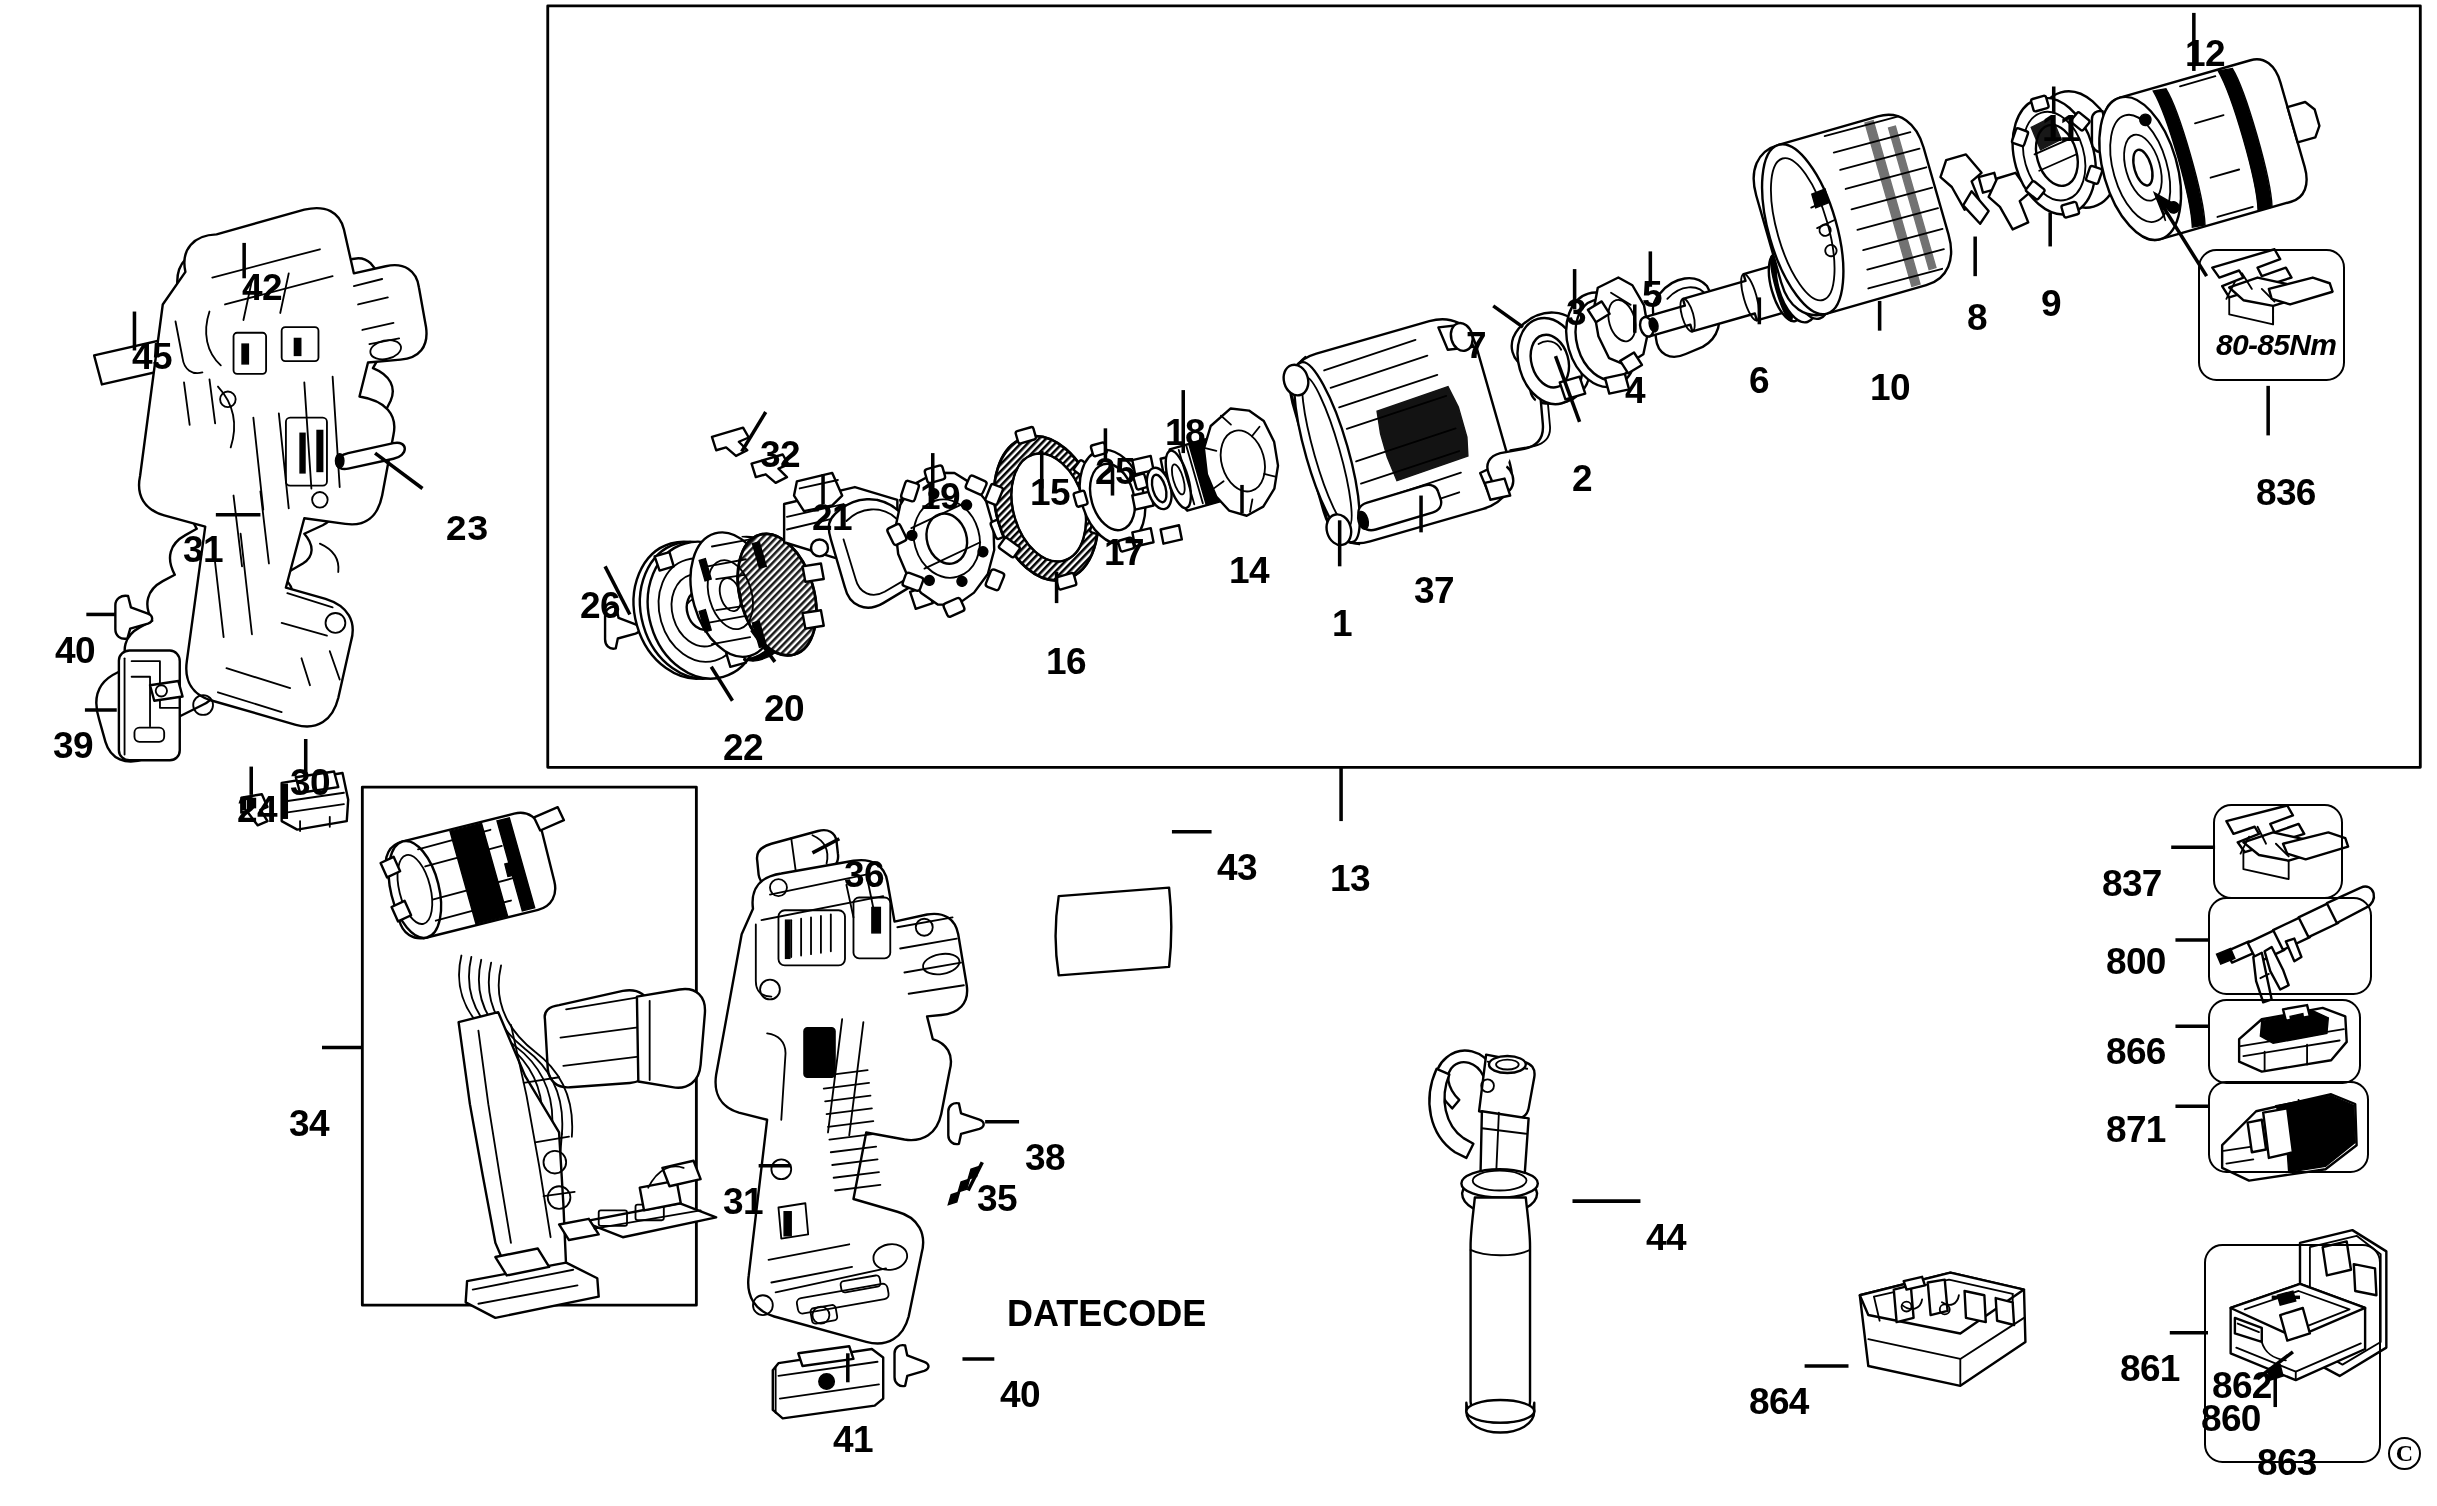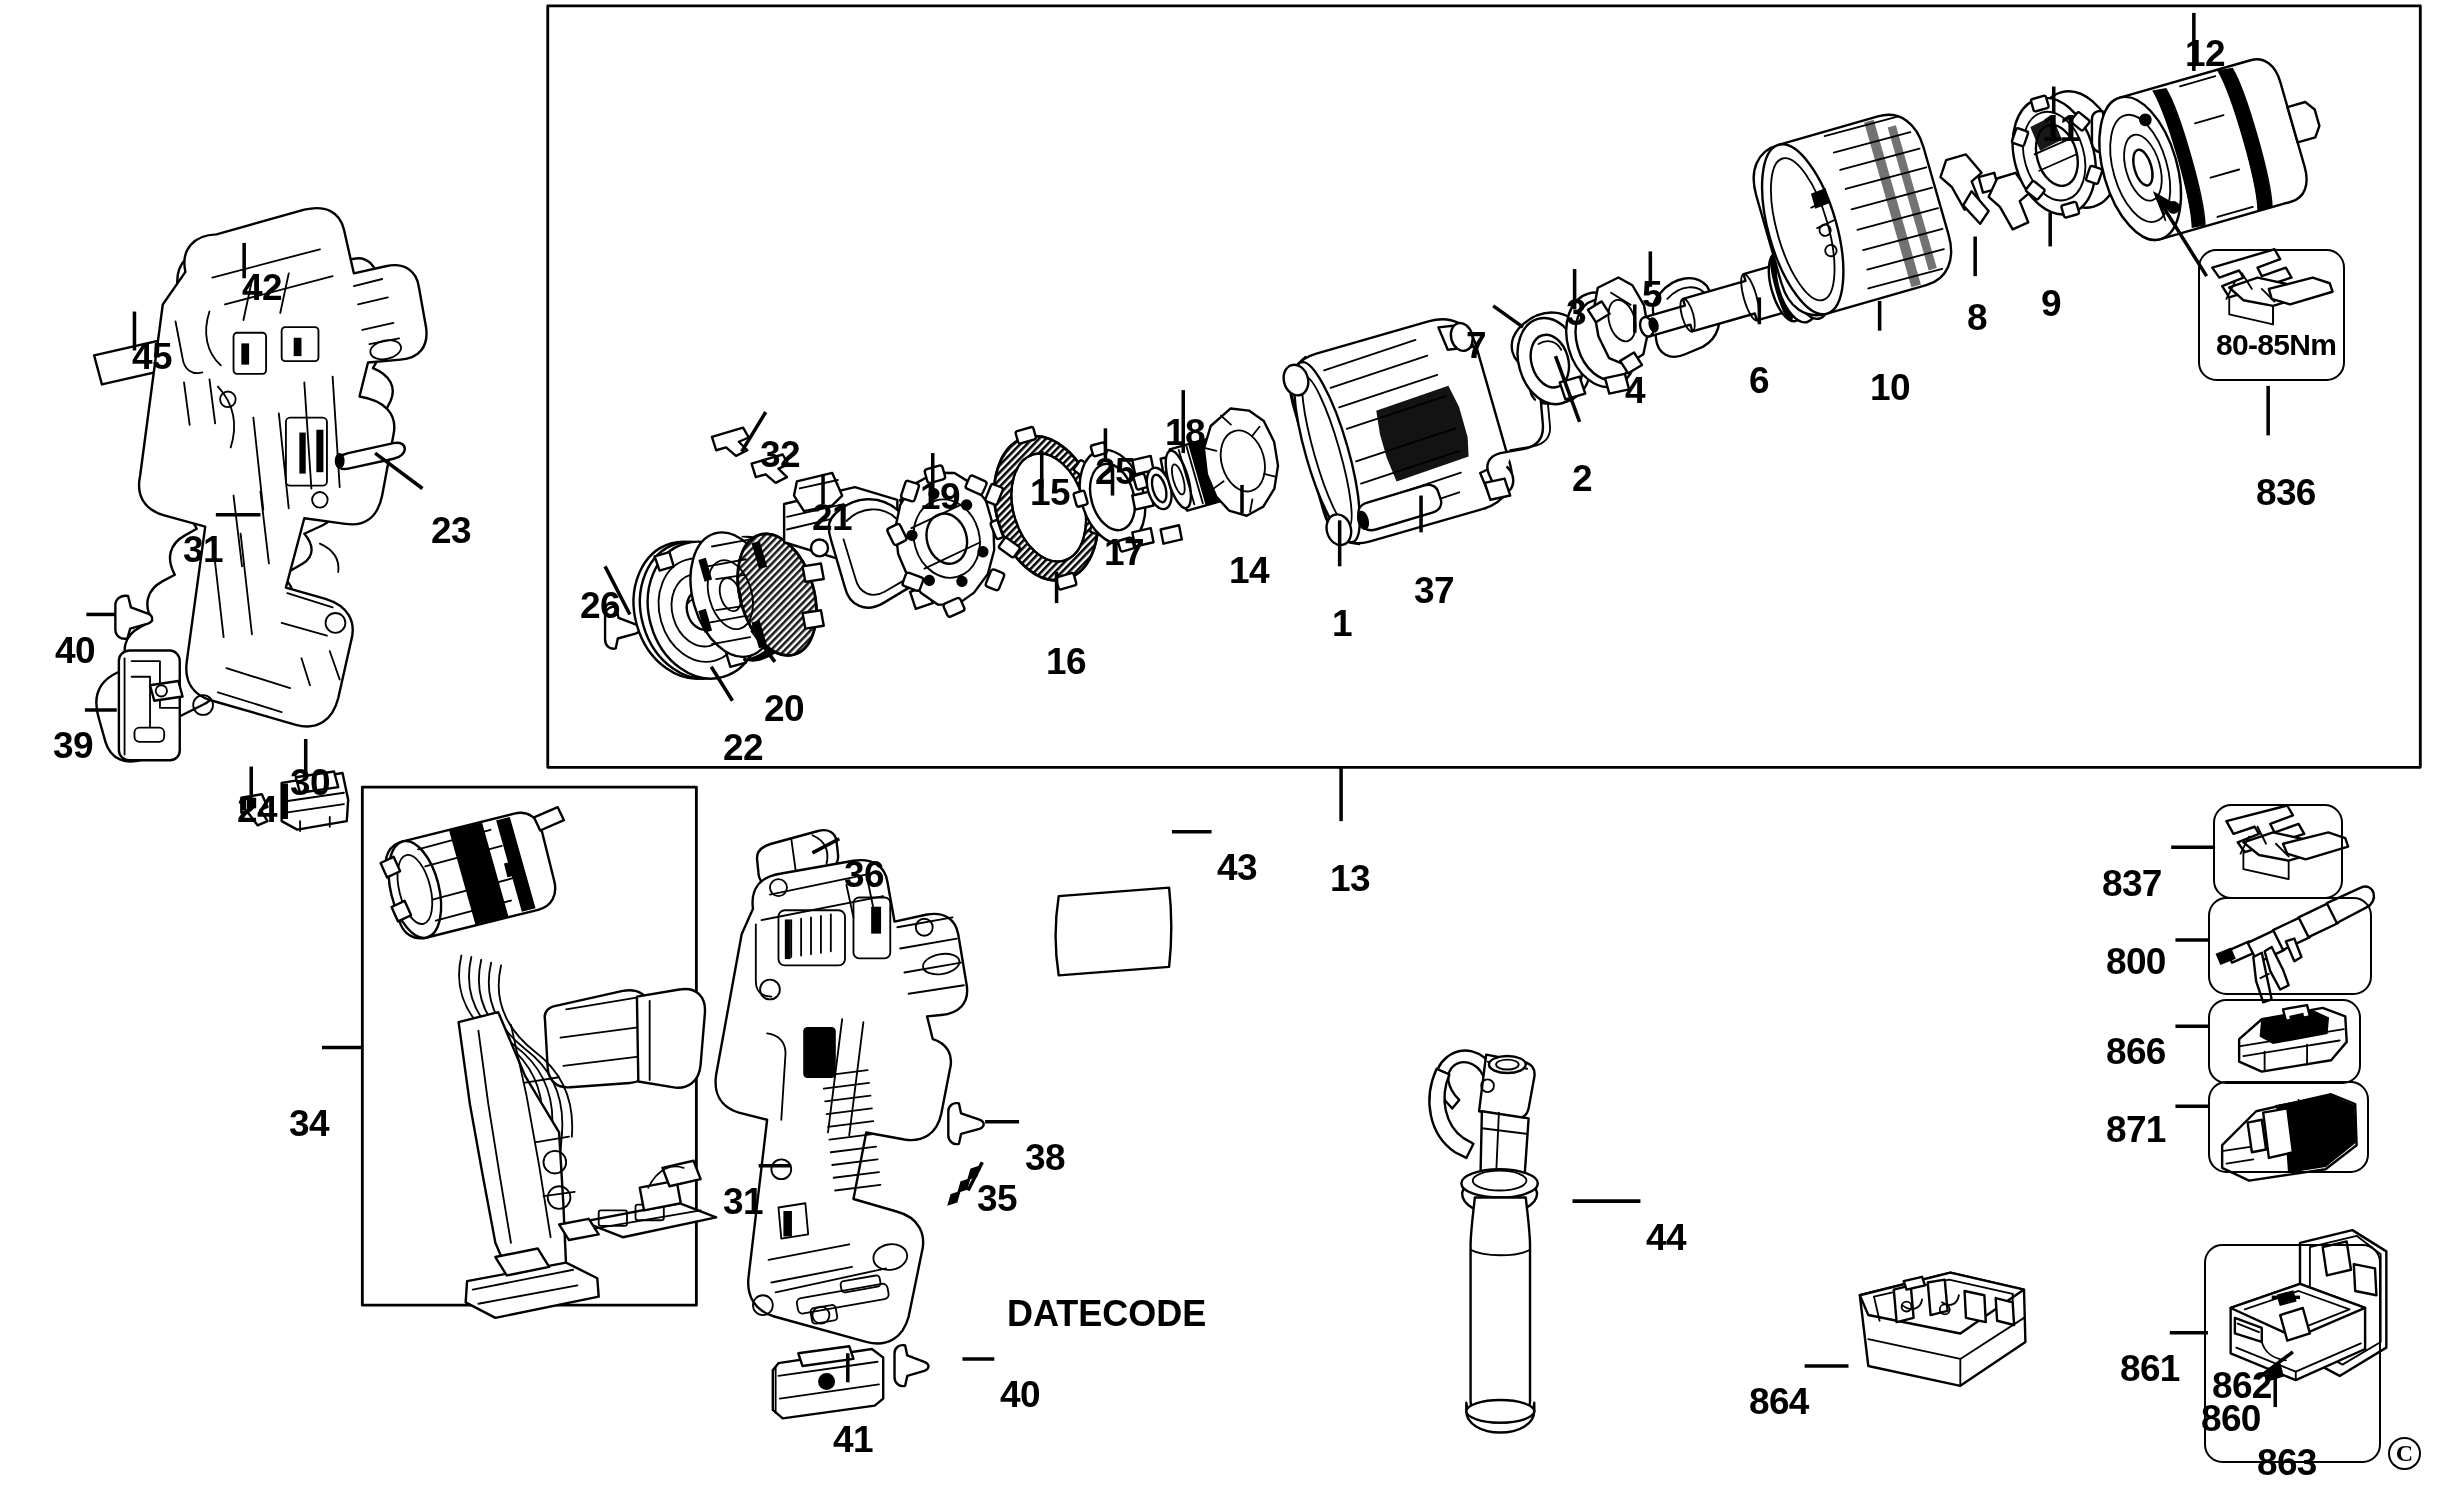--- a/index.html
+++ b/index.html
@@ -913,21 +913,21 @@
 <div class="inset" style="left:2198px;top:249px;width:147px;height:132px;"></div>
 <div class="inset" style="left:2213px;top:804px;width:130px;height:95px;"></div>
 <div class="inset" style="left:2208px;top:897px;width:164px;height:98px;"></div>
 <div class="inset" style="left:2208px;top:999px;width:153px;height:85px;"></div>
 <div class="inset" style="left:2208px;top:1081px;width:161px;height:92px;"></div>
 <div class="inset" style="left:2204px;top:1244px;width:177px;height:219px;"></div>
 
 <div id="labels">
       <div class="lbl" style="left: 242px; top: 269px;">42</div>
       <div class="lbl" style="left: 132px; top: 338px;">45</div>
-      <div class="lbl" style="left: 431px; top: 512px;">23</div>
+      <div class="lbl" style="left: 445px; top: 512px; font-family: Liberation Mono, monospace;">23</div>
       <div class="lbl" style="left: 183px; top: 531px;">31</div>
       <div class="lbl" style="left: 55px; top: 632px;">40</div>
       <div class="lbl" style="left: 53px; top: 727px;">39</div>
       <div class="lbl" style="left: 237px; top: 791px;">24</div>
       <div class="lbl" style="left: 290px; top: 764px;">30</div>
       <div class="lbl" style="left: 580px; top: 587px;">26</div>
       <div class="lbl" style="left: 723px; top: 729px;">22</div>
       <div class="lbl" style="left: 764px; top: 690px;">20</div>
       <div class="lbl" style="left: 760px; top: 436px;">32</div>
       <div class="lbl" style="left: 812px; top: 499px;">21</div>
@@ -966,20 +966,20 @@
       <div class="lbl" style="left: 2106px; top: 943px;">800</div>
       <div class="lbl" style="left: 2106px; top: 1033px;">866</div>
       <div class="lbl" style="left: 2106px; top: 1111px;">871</div>
       <div class="lbl" style="left: 2120px; top: 1350px;">861</div>
       <div class="lbl" style="left: 2212px; top: 1367px;">862</div>
       <div class="lbl" style="left: 2201px; top: 1400px;">860</div>
       <div class="lbl" style="left: 2257px; top: 1444px;">863</div>
       <div class="lbl" style="left: 1749px; top: 1383px;">864</div>
     </div>
 
-<div class="lbl nm" style="left:2216px;top:330px;">80-85Nm</div>
+<div class="lbl nm" style="left:2216px;top:330px;font-style:italic;">80-85Nm</div>
 
 <div class="lbl dc" style="left:1007px;top:1296px;">DATECODE</div>
 
 <div class="copy" style="left:2388px;top:1437px;">C</div>
 
 </div>
 
 
 </body></html>

